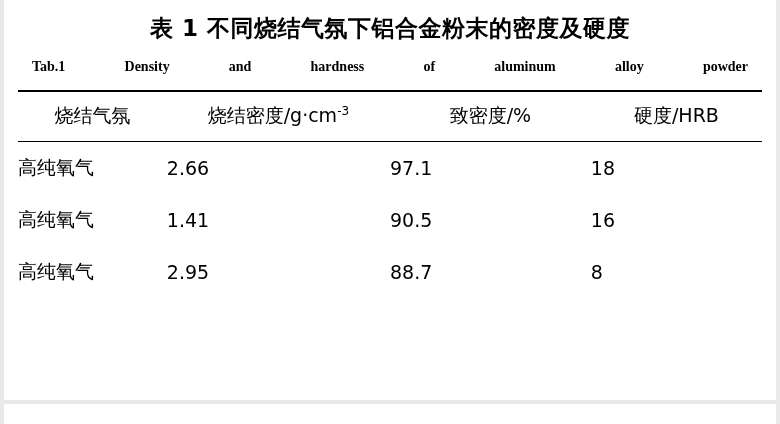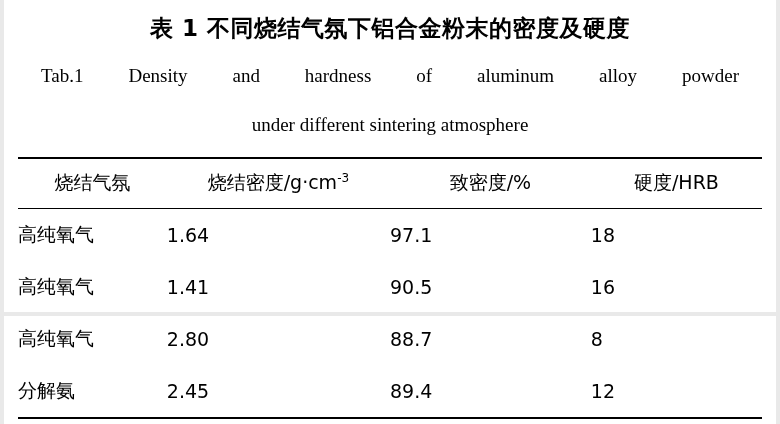--- a/index.html
+++ b/index.html
@@ -10,40 +10,41 @@
     width: 780px;
     height: 424px;
     background: #ffffff;
     font-family: "Liberation Serif", serif;
     color: #000000;
     overflow: hidden;
   }
   .page {
     position: relative;
     width: 780px;
-    height: 316px;
+    height: 404px;
     box-sizing: border-box;
     padding: 10px 18px 0 18px;
   }
   .caption {
     text-align: center;
   }
   .caption-cn {
     font-family: "DejaVu Sans", sans-serif;
     font-weight: bold;
     font-size: 23px;
     letter-spacing: 0.5px;
     line-height: 32px;
     margin: 2px 0 4px 0;
   }
   .caption-en {
     font-family: "Liberation Serif", serif;
-    font-size: 19px;
+    font-size: 14px;
     line-height: 30px;
-    margin: 17px;
+    margin: 8px;
+    font-weight: bold;
   }
   .caption-en-line1 {
     text-align: justify;
     text-align-last: justify;
     padding: 0 6px;
   }
   .caption-en-line2 {
     text-align: center;
     padding-top: 2px;
   }
@@ -103,57 +104,50 @@
   }
 </style>
 </head>
 <body>
 
 <div class="page">
 
   <div class="caption">
     <div class="caption-cn">表 1  不同烧结气氛下铝合金粉末的密度及硬度</div>
     <div class="caption-en caption-en-line1">Tab.1  Density  and  hardness  of  aluminum  alloy  powder</div>
-    <div class="caption-en caption-en-line2">under  different  sintering  atmosphere</div>
   </div>
 
   <div class="table-wrap">
     <table class="data">
       <thead>
         <tr class="rule-top rule-bottom-none">
           <th class="col-a"><span>烧结气氛</span></th>
           <th class="col-b"><span>烧结密度/g·cm</span><sup>-3</sup></th>
           <th class="col-c"><span>致密度/%</span></th>
           <th class="col-d"><span>硬度/HRB</span></th>
         </tr>
       </thead>
       <tbody>
         <tr class="rule-mid">
           <td class="col-a">高纯氧气</td>
-          <td class="col-b">1.64</td>
+          <td class="col-b">2.66</td>
           <td class="col-c">97.1</td>
           <td class="col-d">18</td>
         </tr>
         <tr>
           <td class="col-a">高纯氧气</td>
           <td class="col-b">1.41</td>
           <td class="col-c">90.5</td>
           <td class="col-d">16</td>
         </tr>
         <tr>
           <td class="col-a">高纯氧气</td>
-          <td class="col-b">2.80</td>
+          <td class="col-b">2.95</td>
           <td class="col-c">88.7</td>
           <td class="col-d">8</td>
-        </tr>
-        <tr class="rule-bottom">
-          <td class="col-a">分解氨</td>
-          <td class="col-b">2.45</td>
-          <td class="col-c">89.4</td>
-          <td class="col-d">12</td>
         </tr>
       </tbody>
     </table>
   </div>
 
   <div class="edge-left"></div>
   <div class="edge-right"></div>
   <div class="edge-bottom"></div>
 </div>
 

